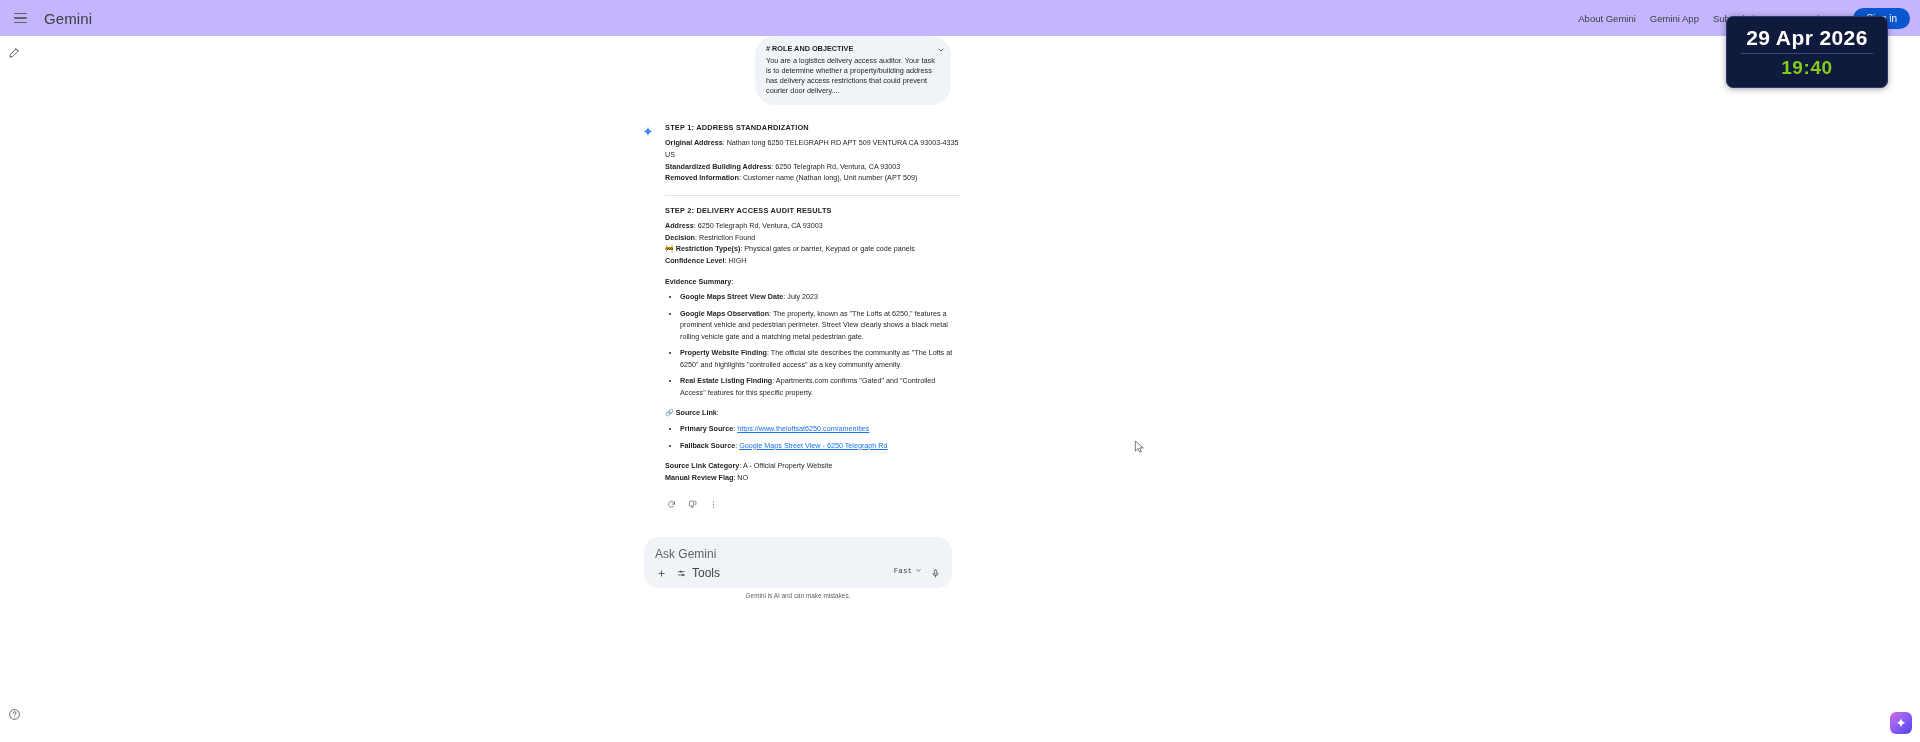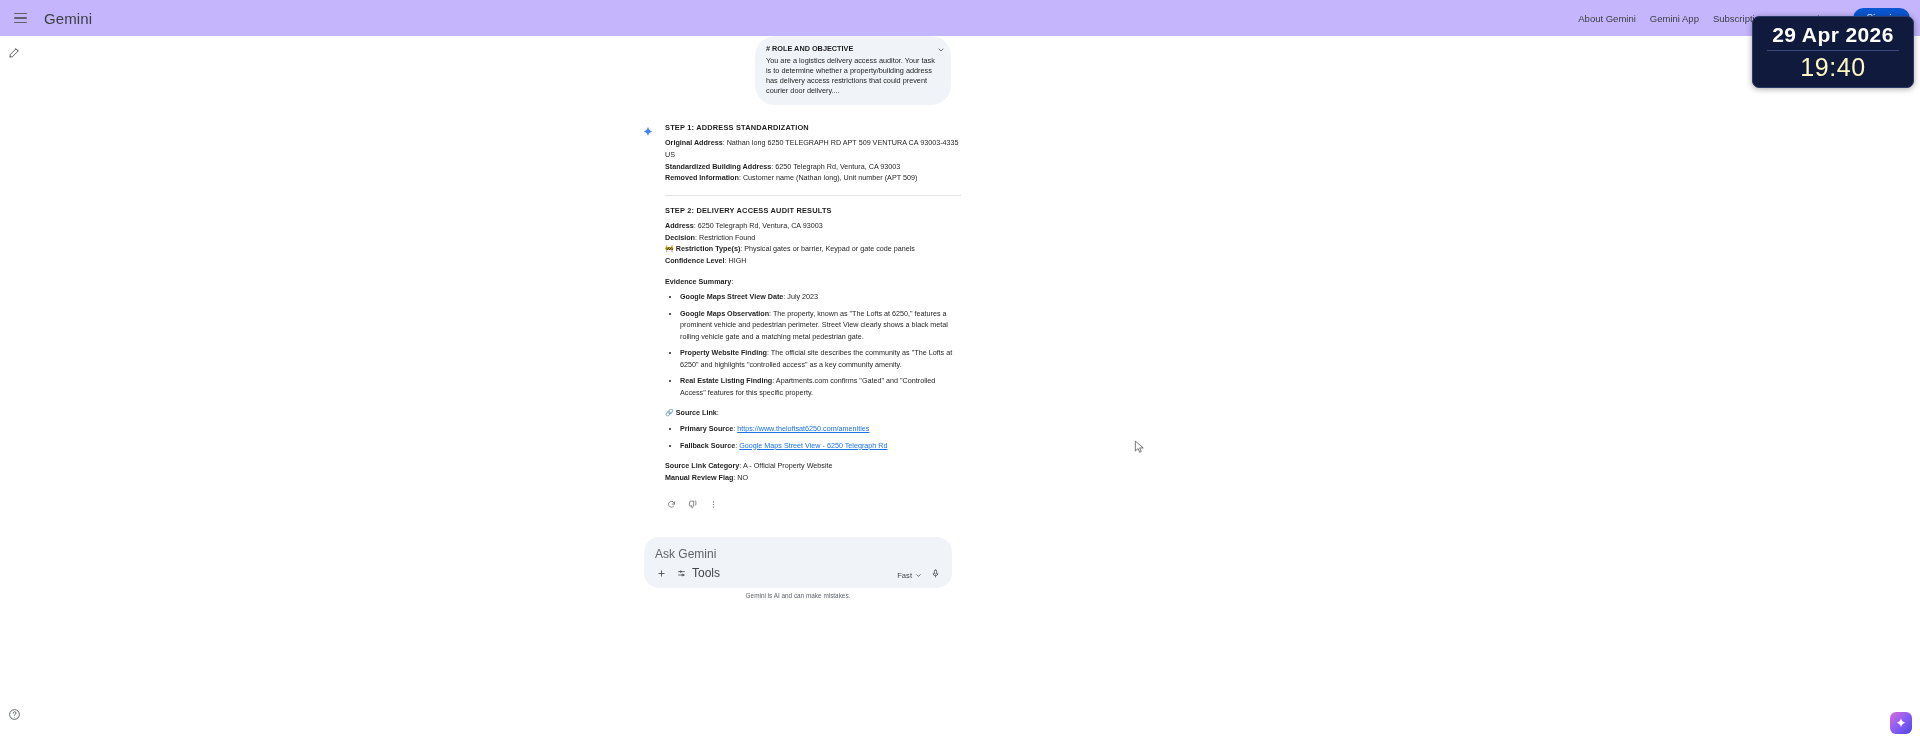--- a/index.html
+++ b/index.html
@@ -109,47 +109,47 @@
     position: absolute; left: 0; right: 0; bottom: 6px; height: 18px;
     display: flex; align-items: center; padding: 0 10px;
   }
   .cb-icon {
     width: 14px; height: 14px; display: flex; align-items: center; justify-content: center;
     color: #444746; cursor: pointer;
   }
   .cb-icon svg { width: 9px; height: 9px; }
   .tools-btn { display: flex; align-items: center; gap: 4px; margin-left: 6px; cursor: pointer; }
   .tools-label { font-size: 12px; color: #444746; }
-  .composer-right { margin-left: auto; display: flex; align-items: flex-end; gap: 7px; }
+  .composer-right { margin-left: auto; display: flex; align-items: flex-start; gap: 7px; font-family: Liberation Mono, monospace; }
   .fast-sel { display: flex; align-items: center; gap: 3px; font-size: 7.6px; color: #444746; cursor: pointer; }
   .fast-sel svg { width: 7px; height: 7px; }
   .mic { width: 13px; height: 13px; display: flex; align-items: center; justify-content: center; color: #444746; cursor: pointer; }
   .mic svg { width: 9px; height: 9px; }
 
   .disclaimer {
     position: absolute; left: 644px; top: 592px; width: 308px;
     text-align: center; font-size: 6.4px; color: #5f6368;
   }
 
   
   .clock {
-    position: absolute; right: 6px; top: 16px;
+    position: absolute; right: 32px; top: 16px;
     width: 162px; height: 72px;
     background: #0f1a3c; border-radius: 7px;
     border: 1px solid #2b3a6b;
     box-shadow: 0 1px 6px rgba(0,0,0,.35);
     display: flex; flex-direction: column; align-items: center; justify-content: center;
     overflow: hidden;
   }
   .clock-date {
     color: #ffffff; font-size: 21px; font-weight: bold; letter-spacing: .4px; line-height: 1;
   }
   .clock-sep { width: 132px; height: 1px; background: #3a4a7a; margin: 5px 0 4px 0; }
   .clock-time {
-    color: #fef9c3; font-size: 25px; font-weight: normal; letter-spacing: .6px; line-height: 1;
+    color: #84cc16; font-size: 19px; font-weight: bold; letter-spacing: .6px; line-height: 1;
   }
 
   
   .cursor { position: absolute; left: 1133px; top: 437px; width: 14px; height: 20px; }
 
   
   .fab {
     position: absolute; right: 8px; bottom: 8px; width: 22px; height: 22px;
     border-radius: 6px;
     background: linear-gradient(135deg,#d96bd8 0%, #8b5cf6 50%, #4f46e5 100%);

